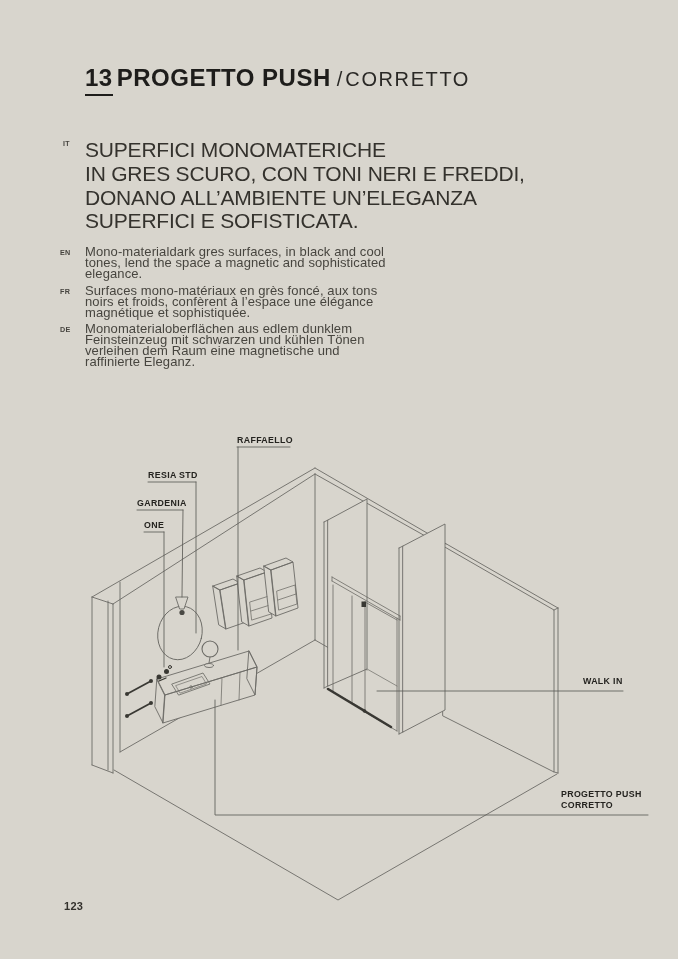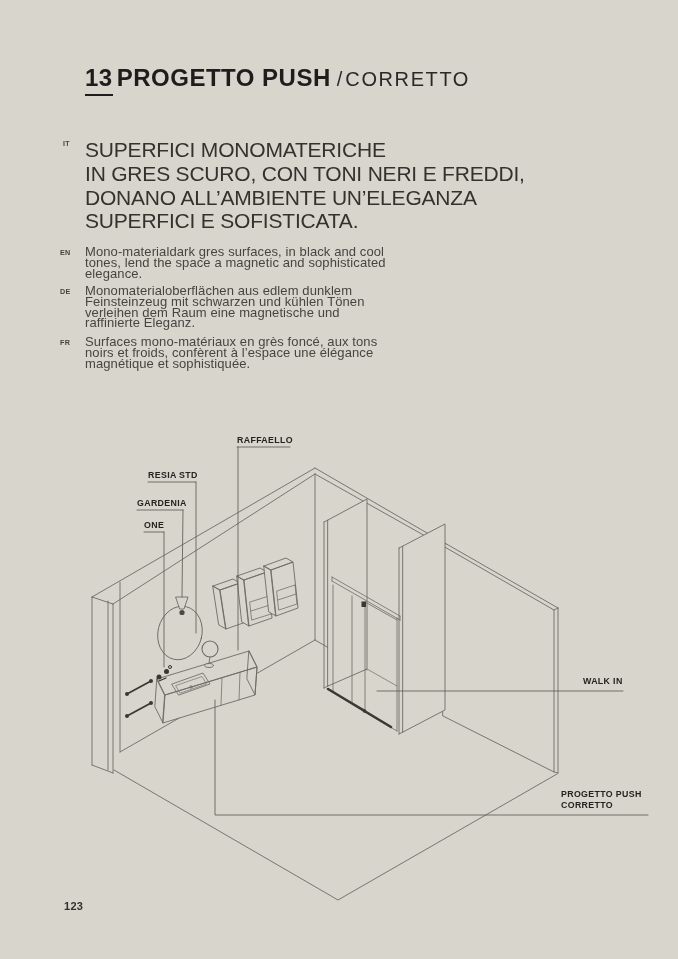--- a/index.html
+++ b/index.html
@@ -58,27 +58,27 @@
       <span>DONANO ALL’AMBIENTE UN’ELEGANZA</span>
       <span>SUPERFICI E SOFISTICATA.</span>
     </div>
   </div>
 
   <div class="translations">
     <div class="tr-row en">
       <span class="lang">EN</span>
       <p>Mono-materialdark gres surfaces, in black and cool tones, lend the space a magnetic and sophisticated elegance.</p>
     </div>
+    <div class="tr-row fr">
+      <span class="lang">FR</span>
+      <p>Surfaces mono-matériaux en grès foncé, aux tons noirs et froids, confèrent à l’espace une élégance magnétique et sophistiquée.</p>
+    </div>
     <div class="tr-row de">
       <span class="lang">DE</span>
       <p>Monomaterialoberflächen aus edlem dunklem Feinsteinzeug mit schwarzen und kühlen Tönen verleihen dem Raum eine magnetische und raffinierte Eleganz.</p>
-    </div>
-    <div class="tr-row fr">
-      <span class="lang">FR</span>
-      <p>Surfaces mono-matériaux en grès foncé, aux tons noirs et froids, confèrent à l’espace une élégance magnétique et sophistiquée.</p>
     </div>
   </div>
 
   <svg class="drawing" viewBox="0 0 678 959">
     <g fill="none" stroke="#6c6b66" stroke-width="0.9" stroke-linejoin="round" stroke-linecap="round">
 
       <path d="M315,468 L92,597 M315,474 L113,604 M92,597 L92,765 M92,597 L113,604 M113,604 L113,773 M92,765 L113,773 M108,601 L108,770 M120,582 L120,752 M120,752 L315,640"></path>
       <path d="M315,468 L446,544 M315,474 L443,546 M315,474 L315,640 M315,640 L367,670"></path>
       <path stroke-width="0.7" d="M367,669 L397,686"></path>
       <path d="M114,770 L338,900 L557,774"></path>

